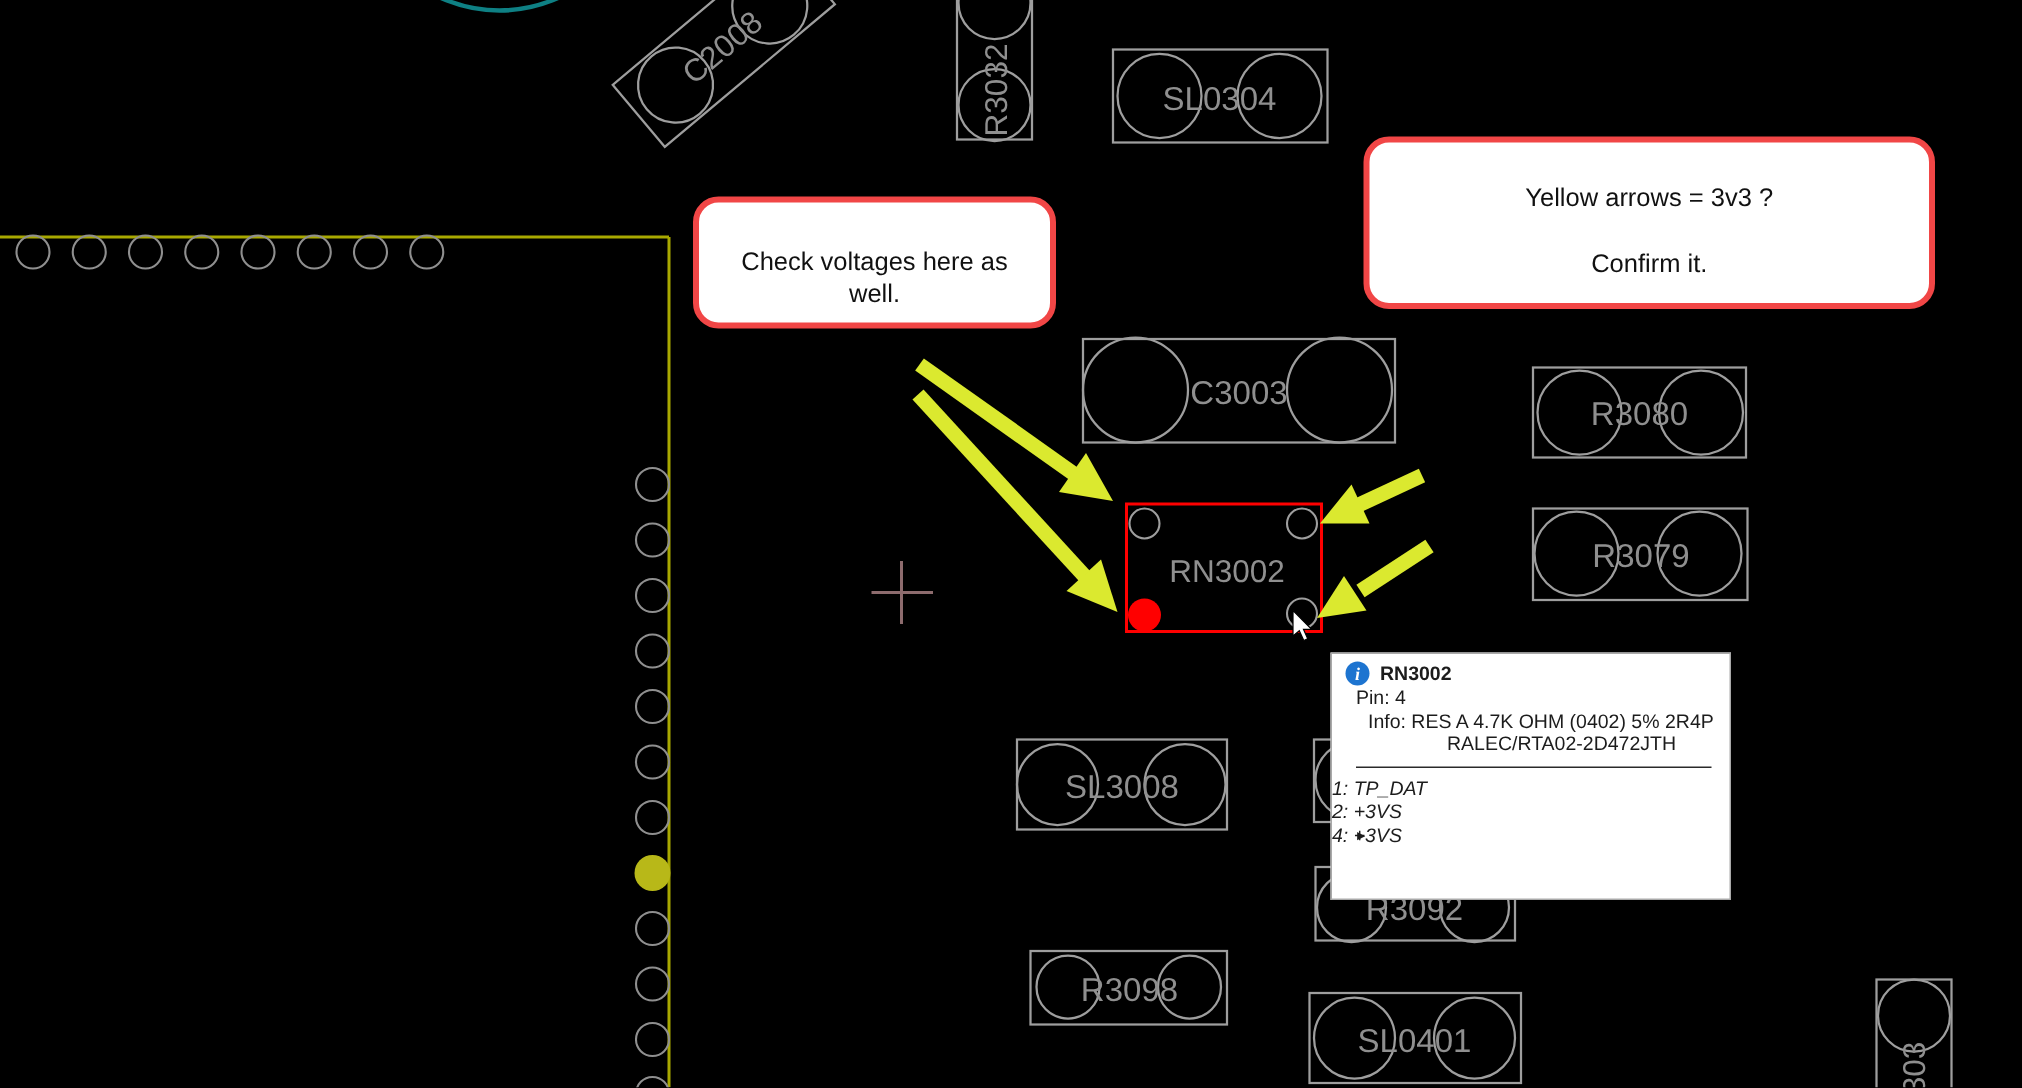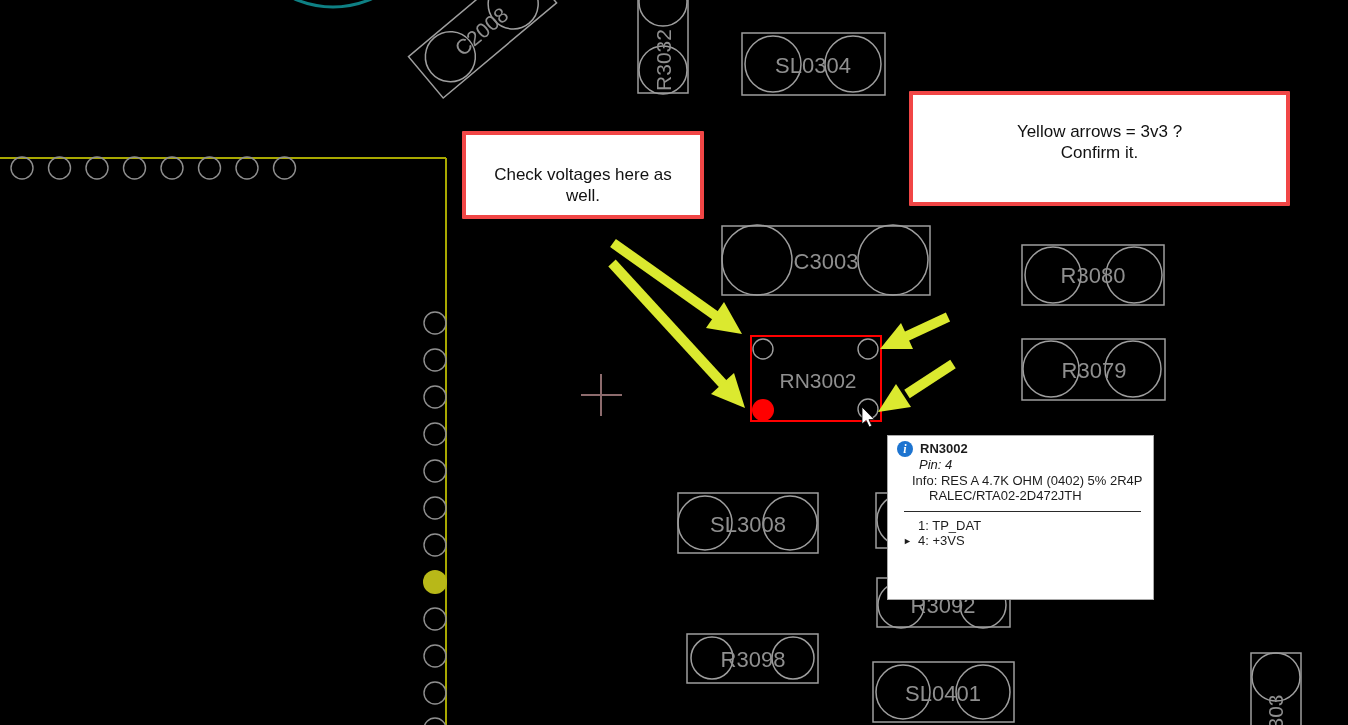--- a/index.html
+++ b/index.html
@@ -4,40 +4,40 @@
 <style>
   html,body{margin:0;padding:0;background:#000;}
   #stage{position:relative;width:1348px;height:725px;background:#000;overflow:hidden;
          font-family:"Liberation Sans",sans-serif;}
   #boardsvg{position:absolute;left:0;top:0;z-index:1;}
   #boardsvg text{font-family:"Liberation Sans",sans-serif;}
   .comp-label{fill:#8f8f8f;font-size:22px;}
   .comp-label-sm{fill:#8f8f8f;font-size:21px;}
 
   
-  .note{position:absolute;background:#fff;border:4px solid #f14646;border-radius:1px;
+  .note{position:absolute;background:#fff;border:4px solid #f14646;border-radius:17px;
         color:#111;font-size:17px;text-align:center;z-index:3;box-sizing:border-box;}
   #note1{left:462px;top:131px;width:242px;height:88px;padding:29px 14px 0 14px;line-height:21px;}
   #note2{left:909px;top:91px;width:381px;height:115px;padding:26px 10px 0 10px;line-height:21px;}
-  #note2 .line2{}
+  #note2 .line2{margin-top:23px;}
 
   
   #tooltip{position:absolute;left:887px;top:435px;width:267px;height:165px;z-index:4;
            background:#fff;border:1px solid #a9a9a9;box-sizing:border-box;
            font-size:13px;color:#1c1c1c;line-height:15.5px;padding-top:4px;}
   .tt-head{display:flex;align-items:center;padding-left:9px;height:17px;}
   .tt-icon{width:16px;height:16px;border-radius:50%;background:#1d74d0;color:#fff;
            font-family:"Liberation Serif",serif;font-style:italic;font-weight:bold;
            font-size:12px;text-align:center;line-height:16px;flex:0 0 16px;}
   .tt-title{font-weight:bold;margin-left:7px;}
-  .tt-line{padding-left:31px;font-style:italic;}
+  .tt-line{padding-left:16px;}
   .tt-info{padding-left:24px;}
-  .tt-info2{padding-left:41px;}
+  .tt-info2{padding-left:41px;text-align:center;}
   #tooltip hr{border:none;border-top:1px solid #2a2a2a;margin:7px 12px 6px 16px;}
-  .tt-pin{position:relative;padding-left:30px;}
+  .tt-pin{position:relative;font-style:italic;}
   .tt-pin .marker{position:absolute;left:15px;top:1px;font-size:9px;}
 </style>
 </head>
 <body>
 
 <div id="stage">
 
 <svg id="boardsvg" width="1348" height="725" viewBox="0 0 1348 725">
 
   <g stroke="#a8a800" stroke-width="2" fill="none">
@@ -207,18 +207,21 @@
     <span class="tt-title">RN3002</span>
   </div>
   <div class="tt-line">Pin: 4</div>
   <div class="tt-info">Info: RES A 4.7K OHM (0402) 5% 2R4P</div>
   <div class="tt-info2">RALEC/RTA02-2D472JTH</div>
   <hr>
   <div class="tt-pin">
     <span>1: TP_DAT</span>
   </div>
   <div class="tt-pin">
+    <span>2: +3VS</span>
+  </div>
+  <div class="tt-pin">
     <span class="marker">►</span>
     <span>4: +3VS</span>
   </div>
 </div>
 
 </div>
 
 </body></html>

